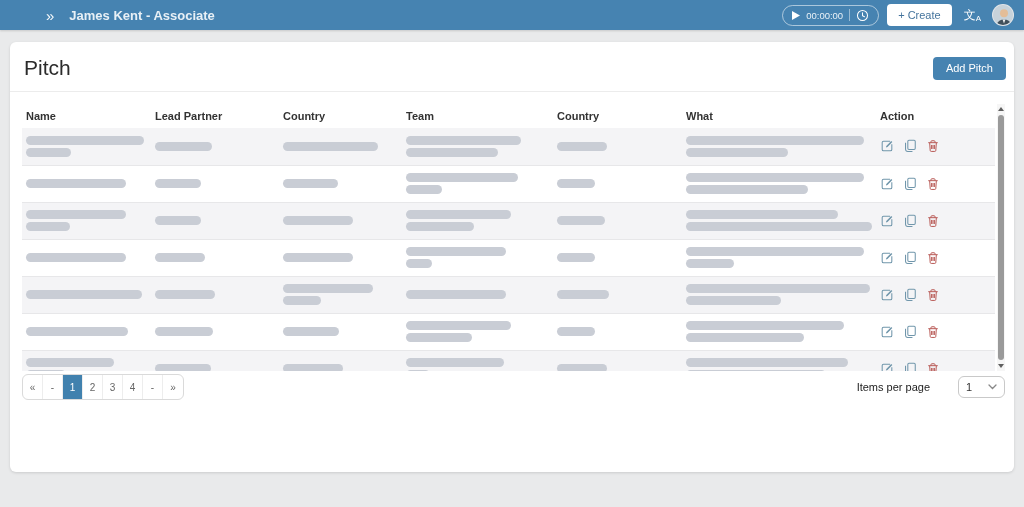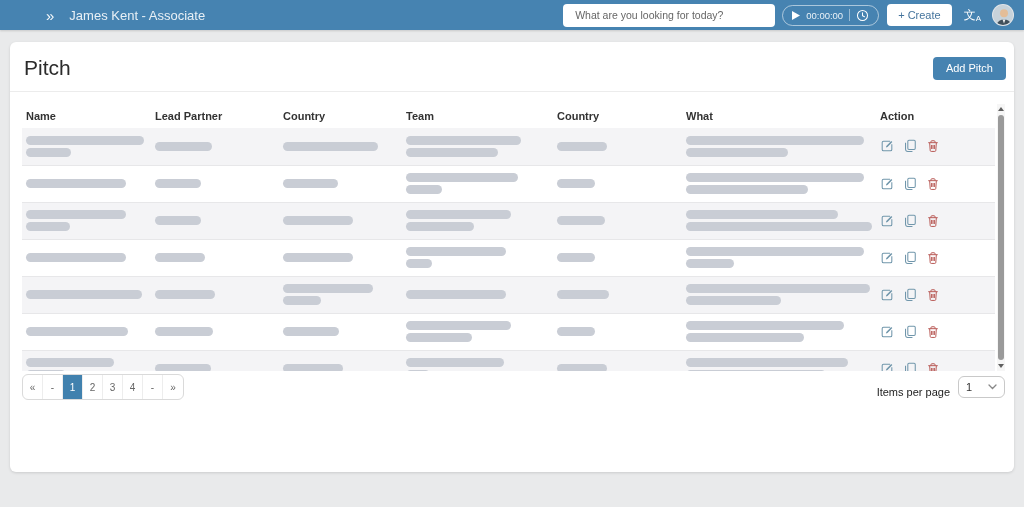--- a/index.html
+++ b/index.html
@@ -7,21 +7,21 @@
   body {
     font-family: "Liberation Sans", "DejaVu Sans", sans-serif;
     background:#e9eaeb;
   }
   
   .topbar {
     height:30px; background:#4683b1; display:flex; align-items:center;
     padding:0 10px 0 0; box-shadow:0 1px 2px rgba(0,0,0,.15); position:relative; z-index:2;
   }
   .expand { margin-left:46px; color:#ffffff; font-size:15px; line-height:1; cursor:pointer; opacity:.95; letter-spacing:-2px;}
-  .ttl { margin-left:17px; color:rgba(255,255,255,.88); font-size:13px; }
+  .ttl { margin-left:17px; color:rgba(255,255,255,.88); font-size:13px;font-weight:bold; }
   .sp { flex:1; }
   .gsearch {
     width:212px; height:23px; border:none; border-radius:4px; background:#fff;
     font-family:inherit; font-size:10.5px; color:#333; padding:0 12px; outline:none; margin-right:7px;
   }
   .gsearch::placeholder { color:#666; }
   .timer {
     display:flex; align-items:center; gap:6px; height:21px; padding:0 9px;
     border:1px solid rgba(255,255,255,.55); border-radius:12px; color:#e9f1f7;
     font-size:9.5px; margin-right:8px; cursor:pointer;
@@ -81,37 +81,36 @@
   .sthumb { position:absolute; top:11px; bottom:11px; left:1px; width:6px; background:#9a9a9a; border-radius:3px; }
   
   .cfoot { display:flex; justify-content:space-between; align-items:center; margin:3px 9px 0 12px; height:26px; }
   .pager { display:inline-flex; border:1px solid #dadada; border-radius:6px; overflow:hidden; background:#fff; }
   .pbtn {
     width:20px; height:24px; border:none; border-right:1px solid #ededed; background:transparent;
     font-family:inherit; font-size:10px; color:#666; cursor:pointer; display:flex; align-items:center; justify-content:center;
   }
   .pbtn:last-child { border-right:none; }
   .pbtn.active { background:#4181ae; color:#fff; }
-  .ipp { display:flex; align-items:flex-end; gap:8px; }
+  .ipp { display:flex; align-items:center; gap:28px; }
   .ippl { font-size:11px; color:#222; }
   .select {
     width:47px; height:22px; border:1px solid #c9c9c9; border-radius:6px; display:flex;
     align-items:center; justify-content:space-between; padding:0 7px; font-size:11px; color:#333; cursor:pointer;
   }
 </style>
 </head>
 <body>
 
 <div class="app">
 
   <header class="topbar">
     <span class="expand">»</span>
     <span class="ttl">James Kent - Associate</span>
     <div class="sp"></div>
-    <input class="gsearch" placeholder="What are you looking for today?" style="">
     <div class="timer">
       <svg width="8" height="9" viewBox="0 0 8 9">
           <polygon points="0,0 8,4.5 0,9" fill="#ffffff"></polygon>
         </svg>
       <span>00:00:00</span>
       <span class="tdiv"></span>
       <svg width="13" height="13" viewBox="0 0 14 14">
           <circle cx="7" cy="7" r="5.4" fill="none" stroke="#ffffff" stroke-width="1.1"></circle>
           <path d="M7 4v3.2l2.1 1.2" fill="none" stroke="#ffffff" stroke-width="1.1" stroke-linecap="round"></path>
         </svg>

